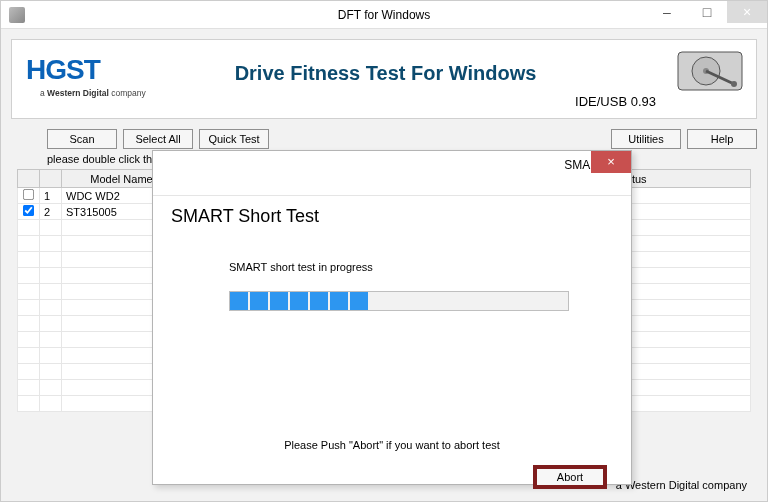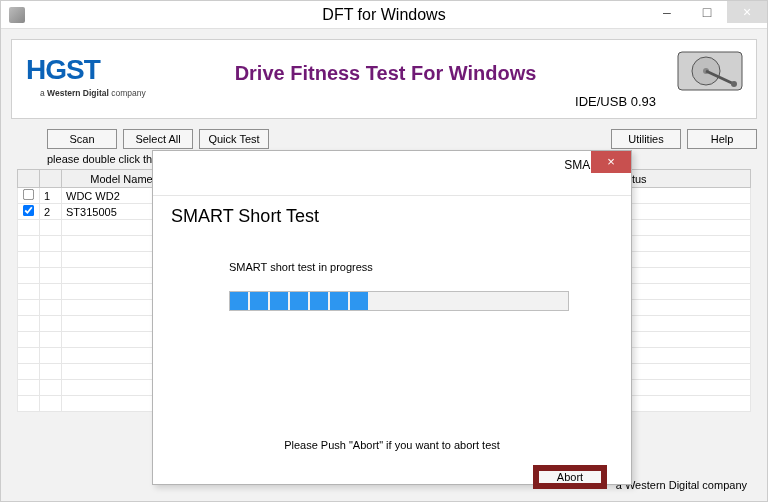--- a/index.html
+++ b/index.html
@@ -24,21 +24,21 @@
     background: #ffffff;
     border-bottom: 1px solid #e0e0e0;
     position: relative;
   }
   .title-icon {
     position: absolute; left: 8px; top: 6px; width: 16px; height: 16px;
     background: linear-gradient(135deg,#bcbcbc,#888888);
     border-radius: 2px;
   }
   .title-text {
-    text-align: center; font-size: 16px; color: #000;
+    text-align: center; font-size: 12px; color: #000;
   }
   .win-controls {
     position: absolute; right: 0; top: 0; display: flex;
   }
   .win-btn {
     width: 40px; height: 22px; display: flex; align-items:center; justify-content:center;
     font-size: 14px; color: #555;
   }
   .win-btn.close { background: #dcdcdc; color: #ffffff; width: 40px; }
   .client {
@@ -55,21 +55,21 @@
     font-size: 28px; font-weight: 900; letter-spacing: -1px;
     color: #0b63b8; 
   }
   .logo-sub {
     position: absolute; left: 28px; top: 48px;
     font-size: 8.5px; color: #444;
   }
   .logo-sub b { color:#333; }
   .banner-title {
     position: absolute; left: 3px; right: 0; top: 22px; text-align:center;
-    font-size: 20px; font-weight: bold; color: #701a75;
+    font-size: 20px; font-weight: bold; color: #0c4a6e;
   }
   .hdd-icon {
     position: absolute; right: 10px; top: 8px; width: 70px; height: 46px;
   }
   .ver {
     position: absolute; right: 100px; top: 54px;
     font-size: 13px; color: #000;
   }
   .toolbar {
     margin-top: 10px; display: flex; gap: 6px;
@@ -133,21 +133,21 @@
   }
   .progress-seg {
     width: 18px; height: 100%; background:#2d96f0; margin-right:2px;
   }
   .dlg-hint {
     font-size: 11px; text-align:center; position:absolute; bottom: 50px;
     left:0; right:0;
   }
   .abort-btn {
     position:absolute; right: 24px; bottom: 12px;
-    border:6px solid #7f1d1d; background:#f7f7f7;
+    border:4px solid #7f1d1d; background:#f7f7f7;
     width: 74px; height: 24px; display:flex; align-items:center; justify-content:center;
     font-size: 11px;
   }
 </style>
 </head>
 <body>
 
 <div class="win">
   <div class="titlebar">
     <div class="title-icon"></div>

